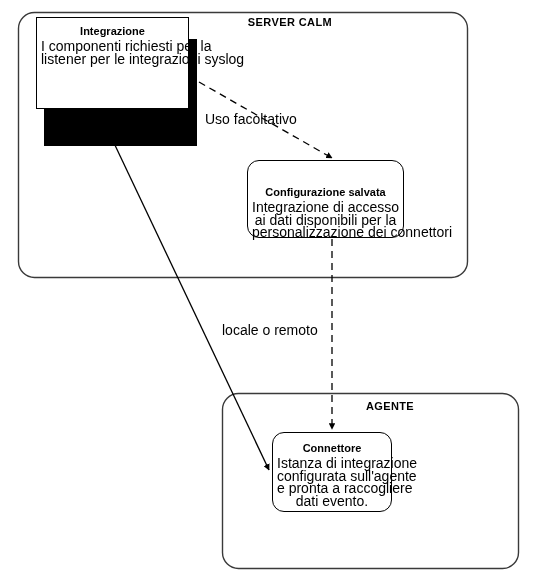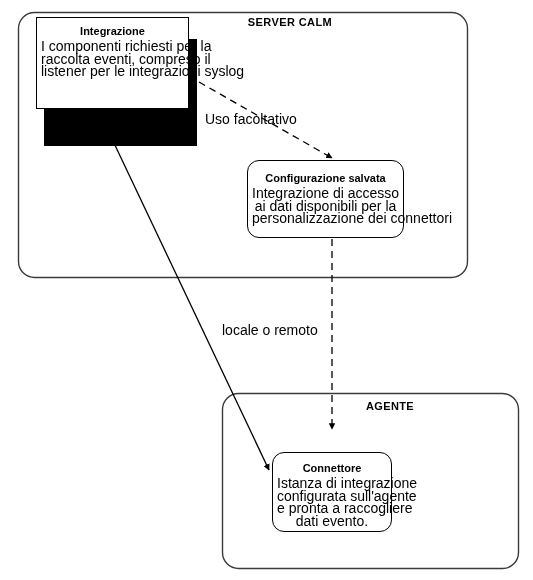--- a/index.html
+++ b/index.html
@@ -82,33 +82,32 @@
   }
 
   
   #node-configurazione {
     left: 247px;
     top: 160px;
     width: 157px;
     height: 78px;
     border-radius: 12px;
     z-index: 4;
-    padding-top: 10px;
+    padding-top: 24px;
   }
 
   
   #node-connettore {
     left: 272px;
     top: 432px;
     width: 120px;
     height: 80px;
     border-radius: 12px;
     z-index: 4;
     padding-top: 8px;
-    margin-top: 20px;
   }
 
   
   .edge-label {
     position: absolute;
     font-size: 14px;
     line-height: 13px;
     text-align: left;
     white-space: nowrap;
     background: transparent;
@@ -145,21 +144,20 @@
 
   <div class="group-label" id="server-label">SERVER CALM</div>
 
   <div class="group-label" id="agent-label">AGENTE</div>
 
   <div id="integrazione-shadow"></div>
   <div class="node" id="node-integrazione">
     <div class="title">Integrazione</div>
     <div class="desc">
       <div>I componenti richiesti per la</div>
-      <div>raccolta eventi, compreso il</div>
       <div>listener per le integrazioni syslog</div>
     </div>
   </div>
 
   <div class="node" id="node-configurazione">
     <div class="title">Configurazione salvata</div>
     <div class="desc">
       <div>Integrazione di accesso</div>
       <div>ai dati disponibili per la</div>
       <div>personalizzazione dei connettori</div>

